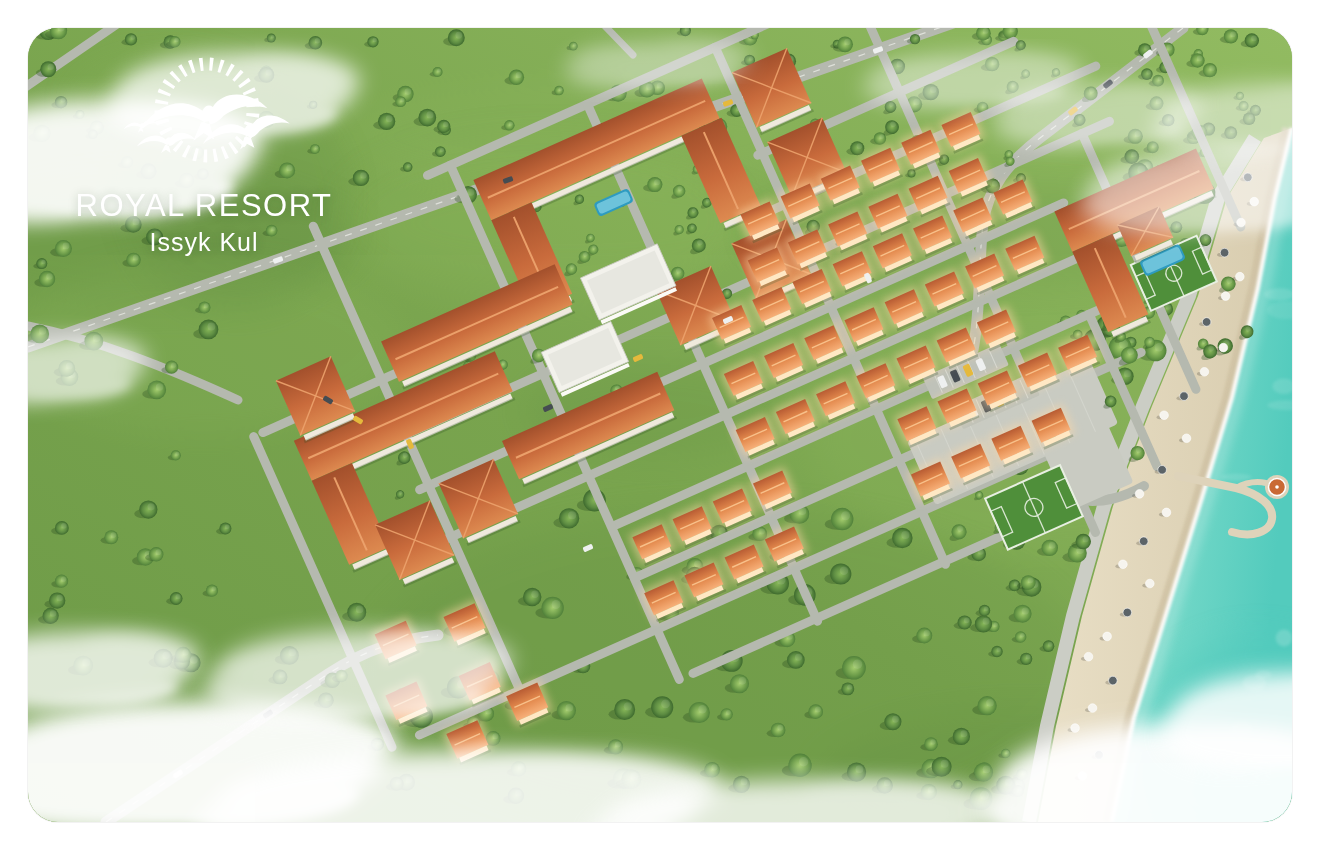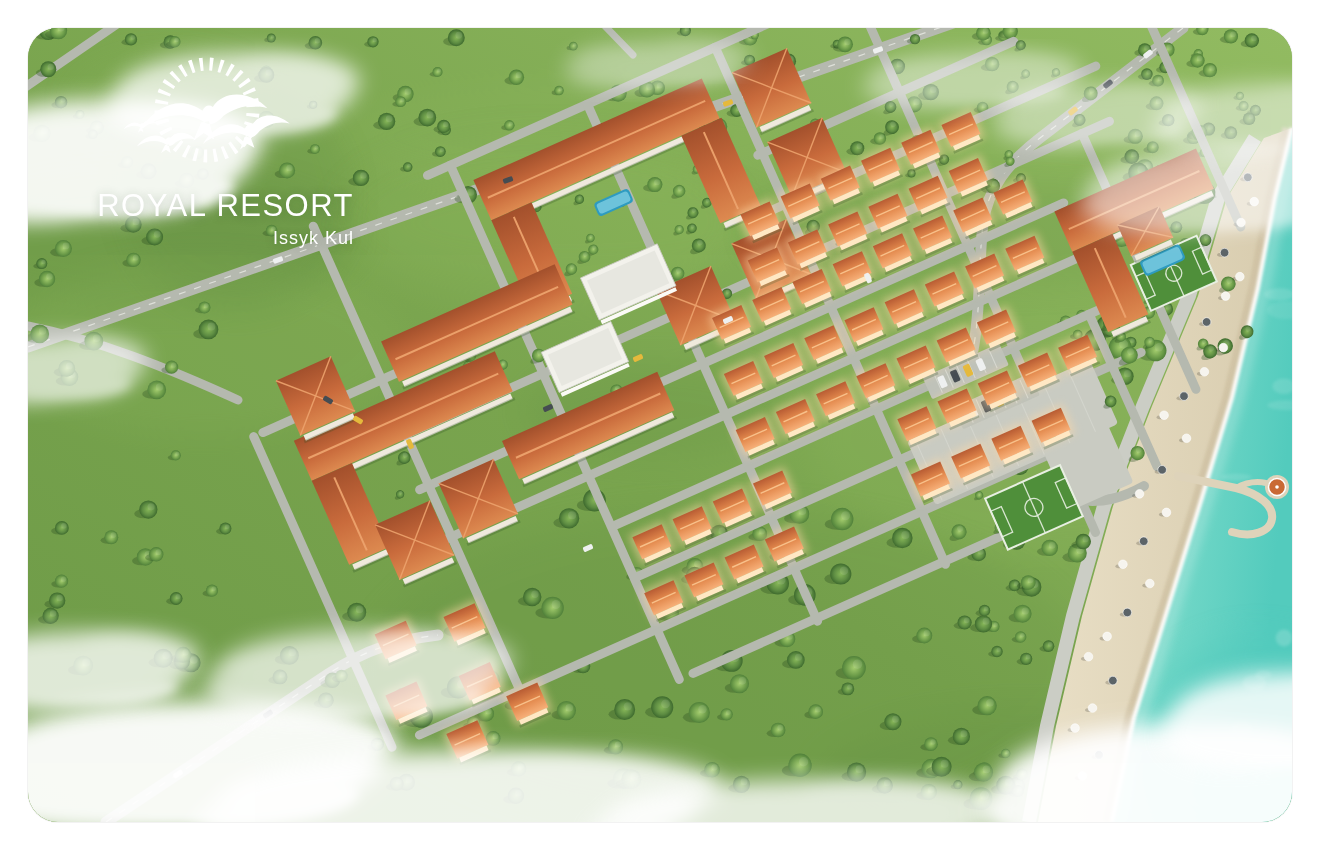--- a/index.html
+++ b/index.html
@@ -11,31 +11,31 @@
   }
   .photo{
     position:absolute;left:28px;top:28px;width:1264px;height:794px;
     border-radius:30px;overflow:hidden;
     box-shadow:0 0 0 1px rgba(0,0,0,0.05);
     background:#79a44e;
   }
   .photo svg.scene{position:absolute;left:0;top:0;}
   .logo{
     position:absolute;left:26px;top:16px;width:300px;
-    text-align:right;color:var(--logoText,#fff);
+    text-align:center;color:var(--logoText,#fff);
     text-shadow:0 1px 10px rgba(30,60,30,.25);
     user-select:none;
   }
   .logo .mark{display:block;margin:0 auto;}
   .logo-title{
     font-size:31px;letter-spacing:1.5px;font-weight:400;
     margin-top:-8px;white-space:nowrap;
   }
   .logo-subtitle{
-    font-size:18px;letter-spacing:1px;font-weight:400;margin-top:4px;
+    font-size:25px;letter-spacing:1px;font-weight:400;margin-top:4px;
   }
 </style>
 </head>
 <body>
 
 <div class="photo">
   <svg class="scene" id="scene" width="1264" height="794" viewBox="0 0 1264 794">
       <defs>
         <linearGradient id="gGrass" x1="1" y1="0" x2="0" y2="1">
           <stop offset="0" stop-color="#92bb61"></stop>

